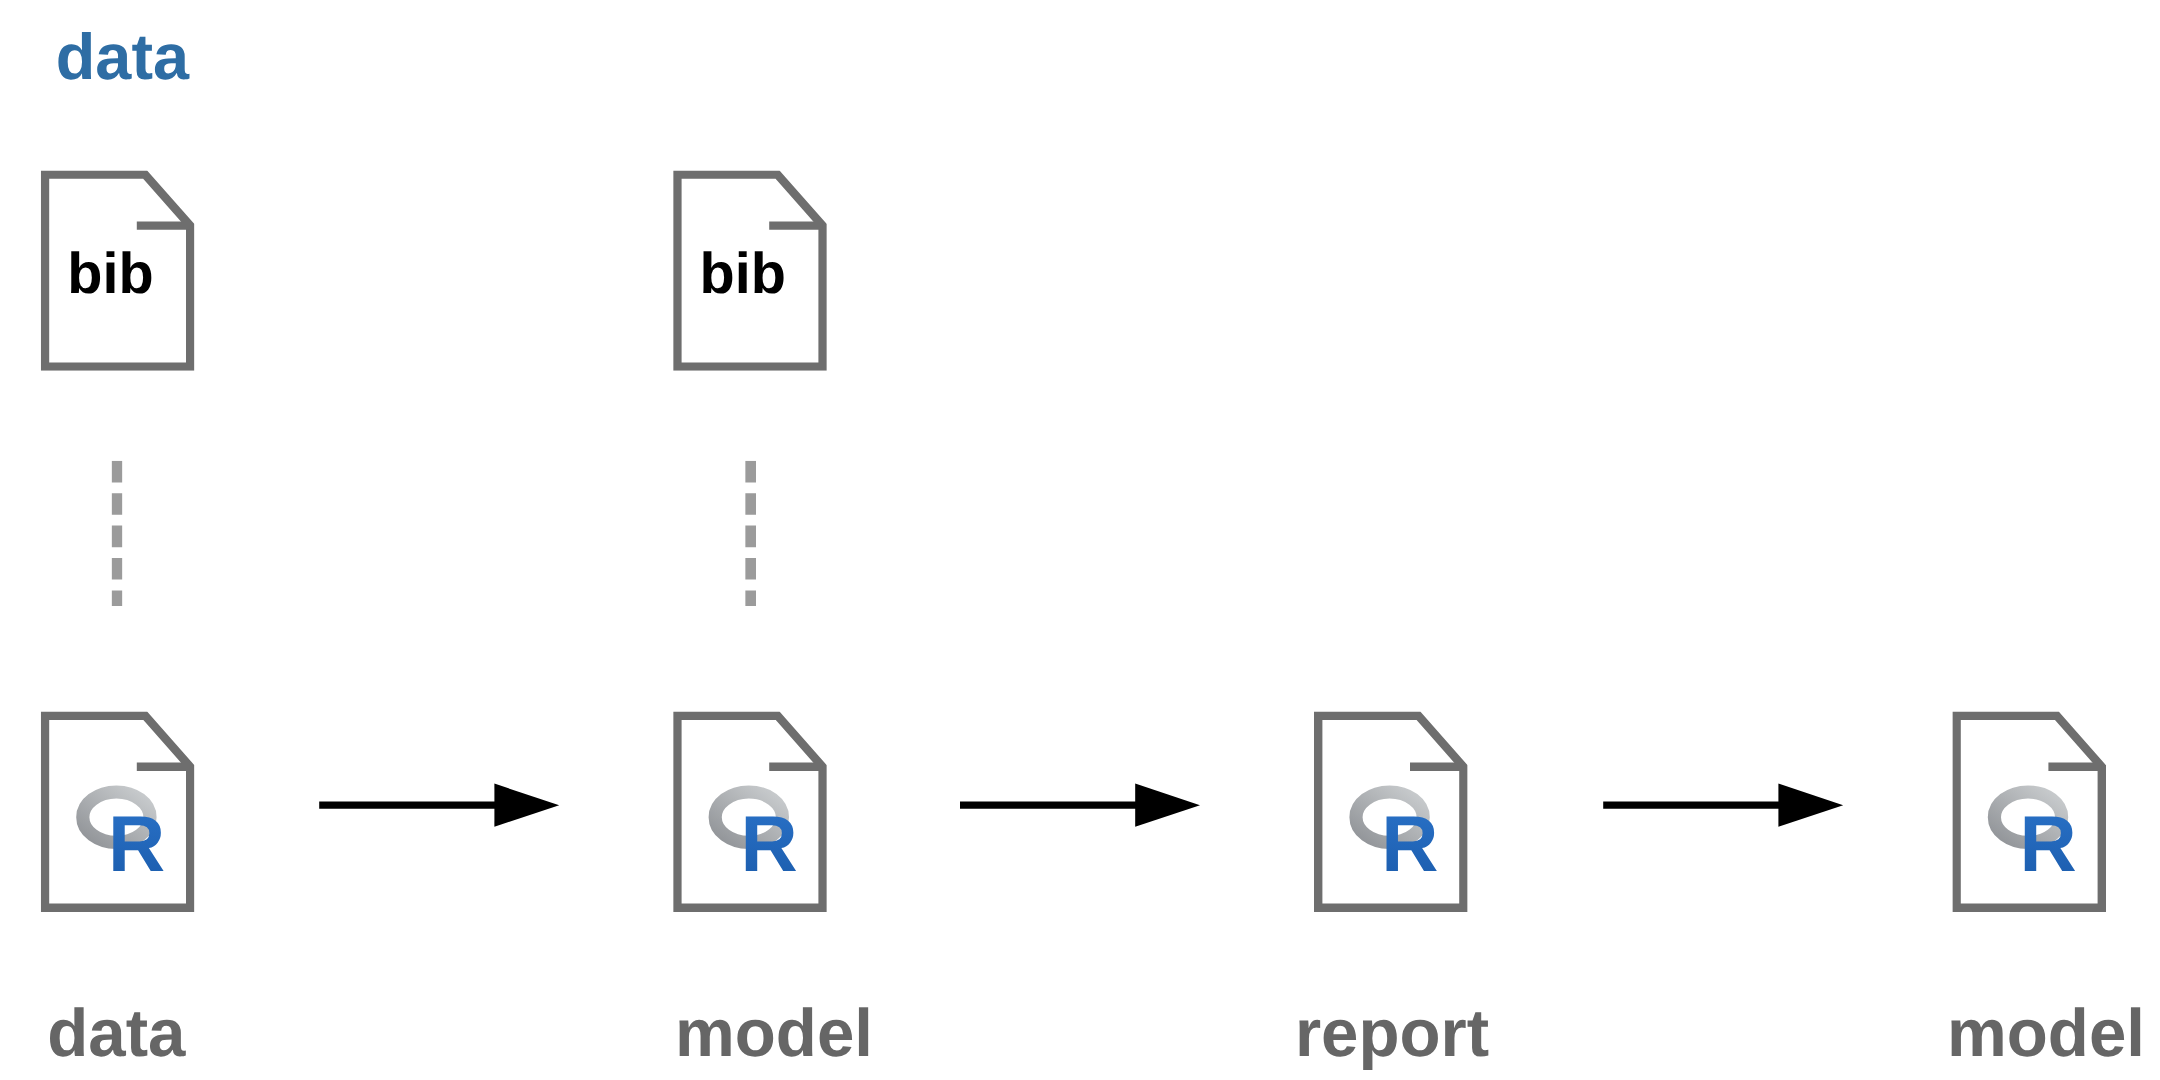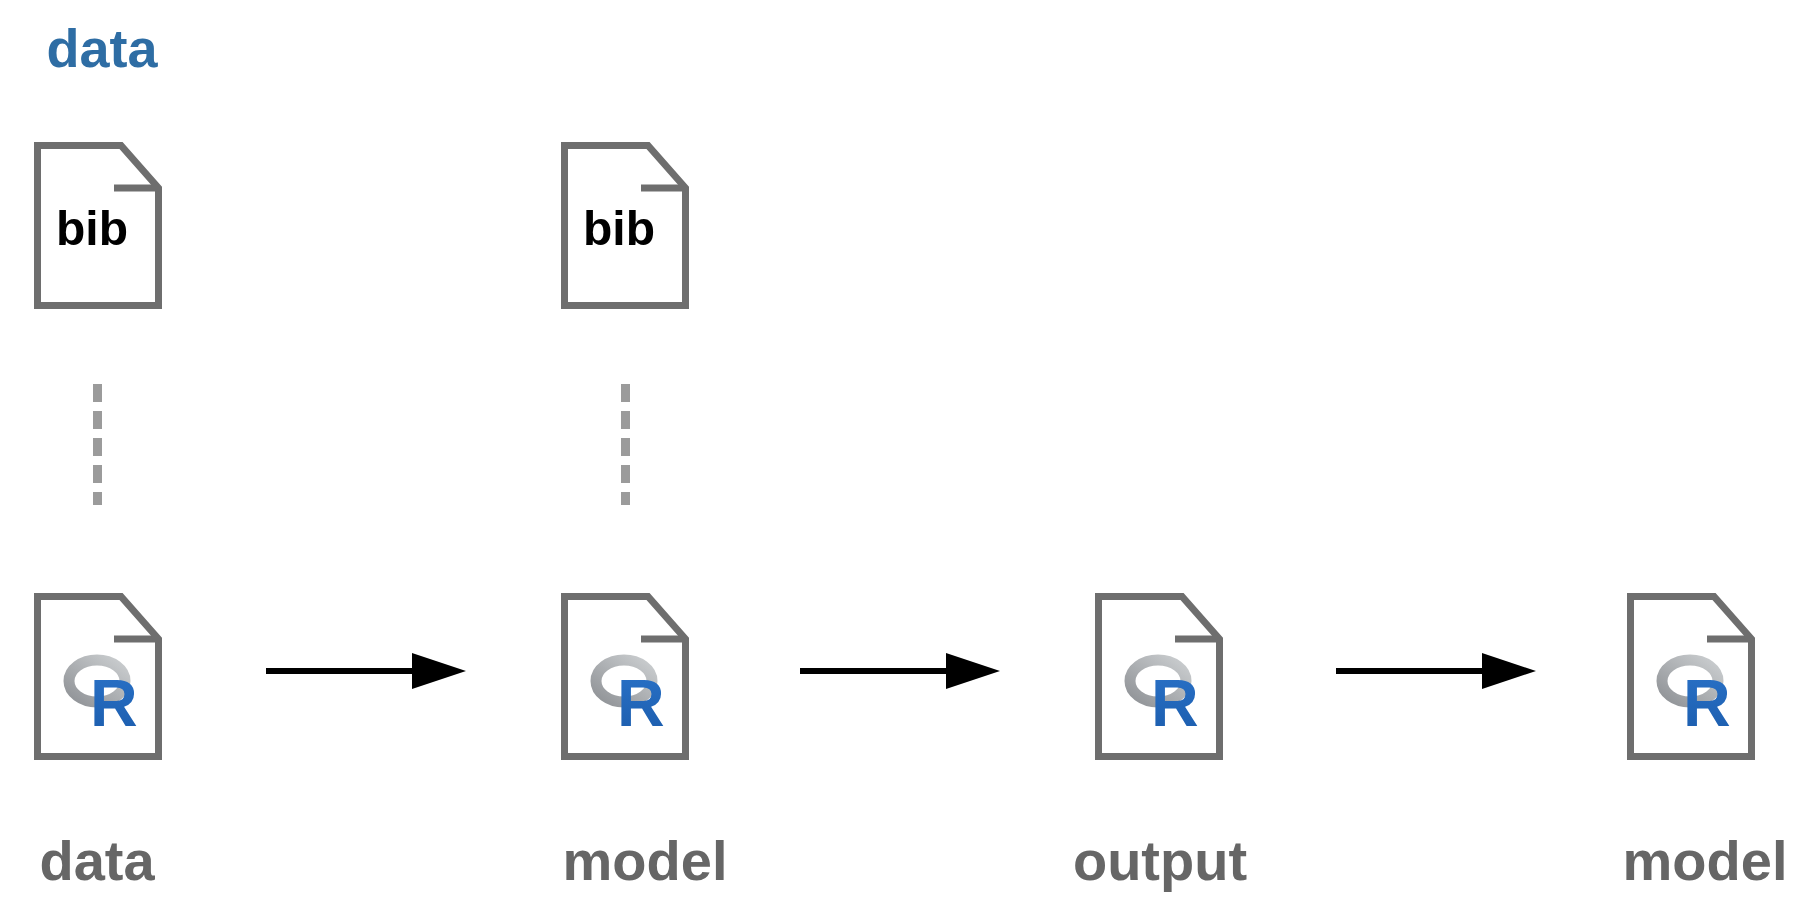--- a/index.html
+++ b/index.html
@@ -147,16 +147,16 @@
   </div>
   <div class="arrow a3">
     <svg viewBox="0 0 204 40">
       <line x1="2" y1="20" x2="152" y2="20" stroke="#000000" stroke-width="6"></line>
       <polygon points="148,2 202,20 148,38" fill="#000000"></polygon>
     </svg>
   </div>
 
   <div class="stage s1">data</div>
   <div class="stage s2">model</div>
-  <div class="stage s3">output</div>
+  <div class="stage s3">report</div>
   <div class="stage s4">model</div>
 
 </div>
 
 </body></html>

